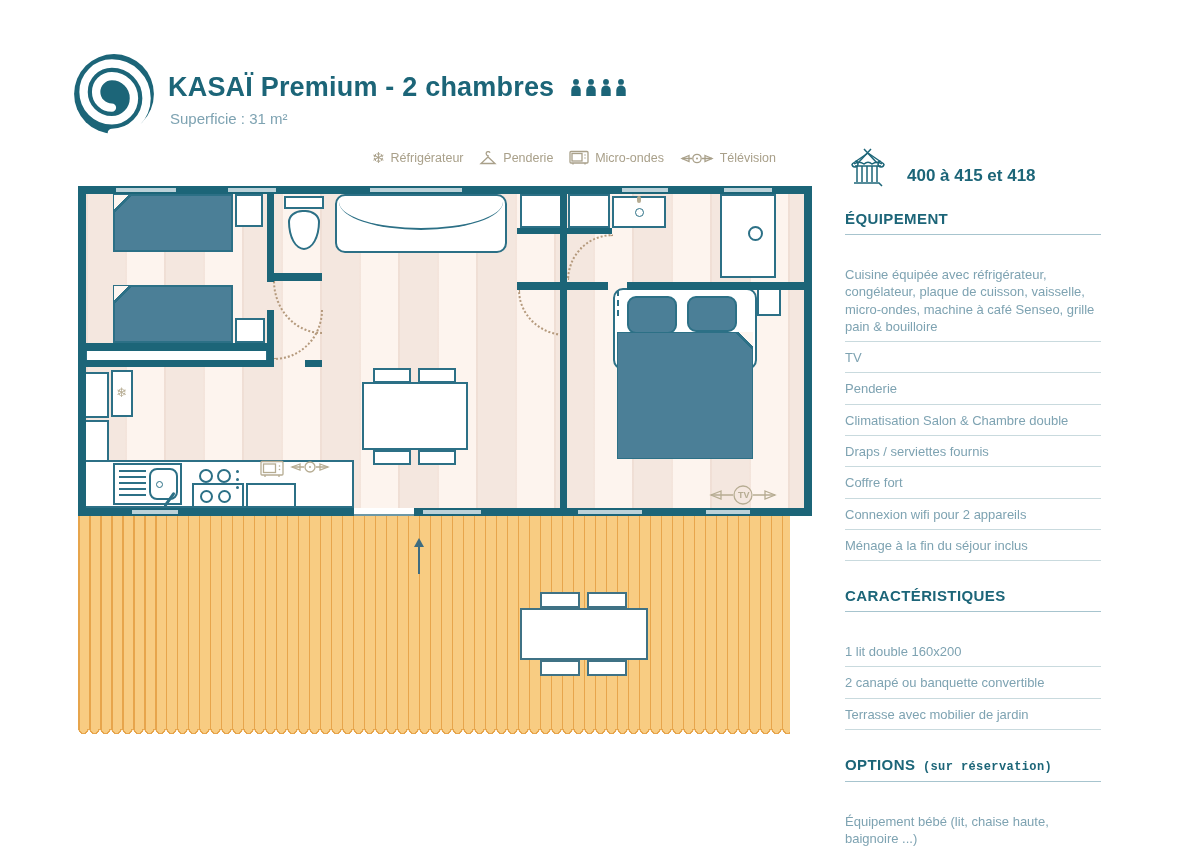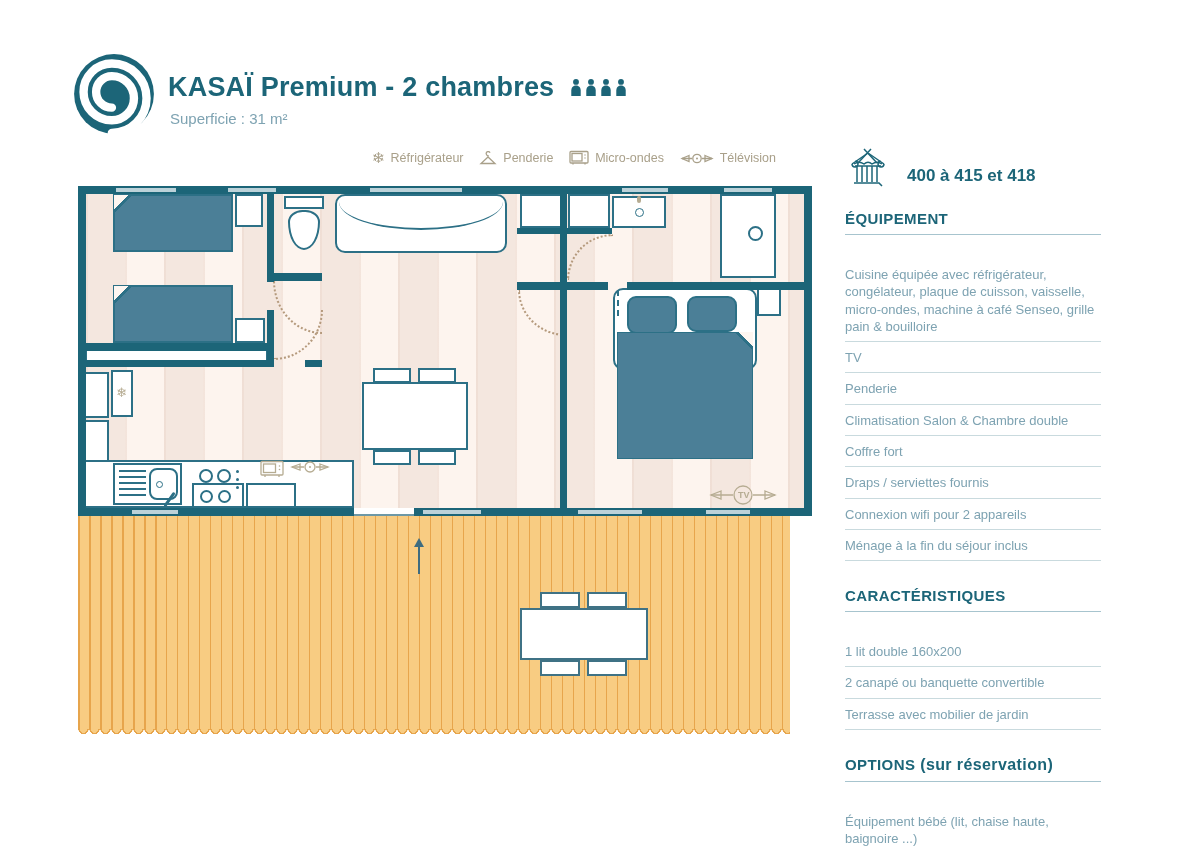--- a/index.html
+++ b/index.html
@@ -62,21 +62,21 @@
   .t-chair,.t-table{background:#fff;border:2px solid #3f7285;}
   #north{left:340px;top:26px;width:2px;height:32px;background:#3e6c80;}
   #north::before{content:"";position:absolute;left:-4px;top:-9px;border:5px solid transparent;border-bottom:9px solid #3e6c80;}
 
   
   #sidebar{left:845px;top:146px;width:256px;}
   .plot-head{display:flex;align-items:flex-end;gap:16px;margin-bottom:20px;}
   .plot-head svg{stroke:var(--teal);fill:none;stroke-width:1.5;}
   .plot-num{font-size:17px;font-weight:700;color:var(--teal);padding-bottom:4px;}
   .sec-head{font-size:15px;font-weight:700;color:var(--teal);letter-spacing:.4px;padding-bottom:7px;border-bottom:1px solid var(--hdiv);}
-  .sec-head .suffix{font-size:16px;}
+  .sec-head .suffix{font-size:12px;font-family:Liberation Mono, monospace;}
   ul.items{list-style:none;margin-top:24px;}
   ul.items li{font-size:13px;color:var(--txt);line-height:1.33;padding:7px 0 6px;border-bottom:1px solid var(--div);}
   .sec{margin-bottom:26px;}
 </style>
 </head>
 <body>
 
 <div id="stage">
 
   <div class="abs" id="logo">
@@ -287,22 +287,22 @@
       <span class="plot-num">400 à 415 et 418</span>
     </div>
 
     <div class="sec">
       <div class="sec-head">ÉQUIPEMENT</div>
       <ul class="items">
         <li>Cuisine équipée avec réfrigérateur, congélateur, plaque de cuisson, vaisselle, micro-ondes, machine à café Senseo, grille pain &amp; bouilloire</li>
         <li>TV</li>
         <li>Penderie</li>
         <li>Climatisation Salon &amp; Chambre double</li>
+        <li>Draps / serviettes fournis</li>
         <li>Coffre fort</li>
-        <li>Draps / serviettes fournis</li>
         <li>Connexion wifi pour 2 appareils</li>
         <li>Ménage à la fin du séjour inclus</li>
       </ul>
     </div>
 
     <div class="sec">
       <div class="sec-head">CARACTÉRISTIQUES</div>
       <ul class="items">
         <li>1 lit double 160x200</li>
         <li>2 canapé ou banquette convertible</li>

